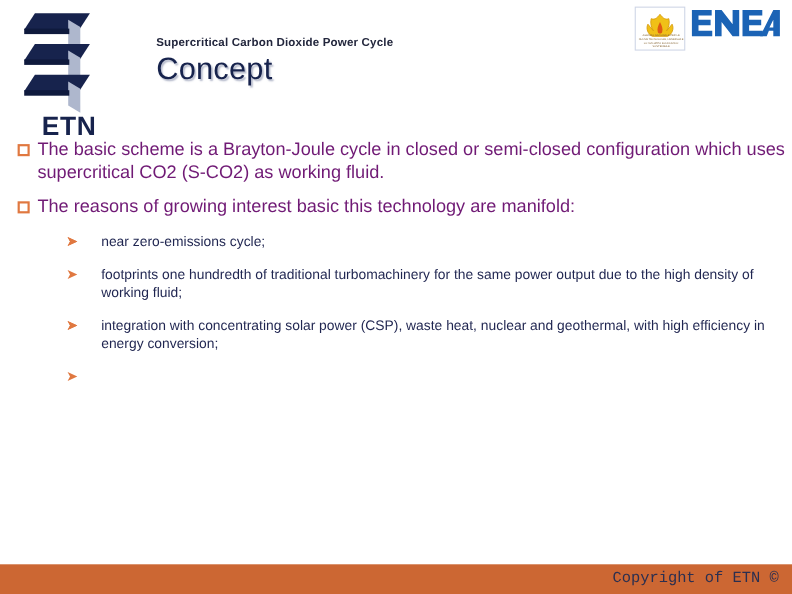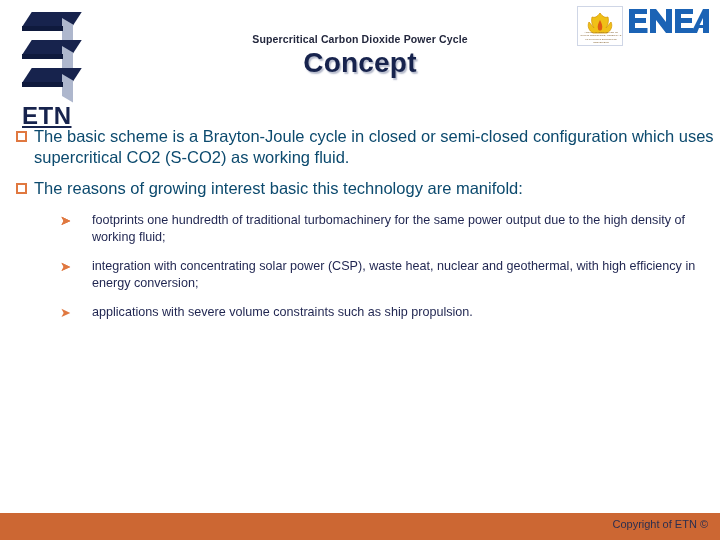--- a/index.html
+++ b/index.html
@@ -40,26 +40,25 @@
   .shelf-front-face {
     position:absolute; left:0px; top:14px;
     width:41px; height:5px;
     background:#0f1a3d;
   }
   #shelf1 { left:0px;  top:0px; }
   #shelf2 { left:0px;  top:28px; }
   #shelf3 { left:0px;  top:56px; }
   #etn-text {
     position:absolute;
-    left:0px; top:90px;
+    left:16px; top:90px;
     font-size:24px; font-weight:bold;
     letter-spacing:0.5px;
     color:#17234d;
     font-family:"Liberation Sans", sans-serif;
-    text-decoration:underline;
   }
 
   
   #enea-logo {
     position:absolute;
     right:8px; top:6px;
     width:135px; height:42px;
     display:flex; align-items:flex-start;
   }
   #enea-emblem {
@@ -83,52 +82,52 @@
     overflow:hidden;
   }
   #enea-word {
     margin-left:5px; margin-top:2px;
     flex:0 0 auto;
   }
 
   
   #title-block {
     position:absolute;
-    left:130px; top:33px;
+    left:142px; top:33px;
     width:460px;
-    text-align:center;
+    text-align:left;
   }
   #subtitle {
     font-size:10.5px;
     font-weight:bold;
     color:#23273d;
     letter-spacing:0.15px;
   }
   #main-title {
     margin-top:2px;
     font-size:28px;
-    font-weight:bold;
+    font-weight:normal;
     color:#17234d;
     letter-spacing:0.2px;
     text-shadow:1.5px 1.5px 1.5px rgba(120,130,160,0.55);
   }
 
   
   #body-area {
     position:absolute;
     left:14px; top:126px;
     width:700px;
   }
   .lvl1 {
     position:relative;
     padding-left:20px;
     margin-bottom:10px;
     font-size:16.5px;
     line-height:21px;
-    color:#0c4a6e;
+    color:#701a75;
   }
   .lvl1 .sq {
     position:absolute;
     left:2px; top:5px;
     width:11px; height:11px;
     border:2.5px solid #e07840;
     background:#ffffff;
   }
   .lvl2-list { margin-top:8px; margin-left:46px; }
   .lvl2 {
@@ -151,23 +150,23 @@
   
   #footer-bar {
     position:absolute;
     left:0; top:513px;
     width:720px; height:27px;
     background:#cc6733;
   }
   #footer-text {
     position:absolute;
     right:12px; top:5px;
-    font-size:11px;
+    font-size:14px;
     color:#2b2f50;
-    font-family:Liberation Sans, sans-serif;
+    font-family:Liberation Mono, monospace;
   }
 </style>
 </head>
 <body>
 
 <div id="slide">
 
   <div id="etn-logo">
     <div id="etn-mark">
       <div class="shelf" id="shelf1">
@@ -223,35 +222,35 @@
       <span class="sq"></span>
       <span>The reasons of growing interest basic this technology are manifold:</span>
     </div>
 
     <div class="lvl2-list">
       <div class="lvl2">
         <span class="arrow">➤</span>
       </div>
       <div class="lvl2">
         <span class="arrow">➤</span>
+        <span>near zero-emissions cycle;</span>
       </div>
       <div class="lvl2">
         <span class="arrow">➤</span>
         <span>footprints one hundredth of traditional turbomachinery for the same power output due to the high density of working fluid;</span>
       </div>
       <div class="lvl2">
         <span class="arrow">➤</span>
       </div>
       <div class="lvl2">
         <span class="arrow">➤</span>
         <span>integration with concentrating solar power (CSP), waste heat, nuclear and geothermal, with high efficiency in energy conversion;</span>
       </div>
       <div class="lvl2">
         <span class="arrow">➤</span>
-        <span>applications with severe volume constraints such as ship propulsion.</span>
       </div>
     </div>
 
   </div>
 
   <div id="footer-bar">
     <div id="footer-text">Copyright of ETN ©</div>
   </div>
 
 </div>

